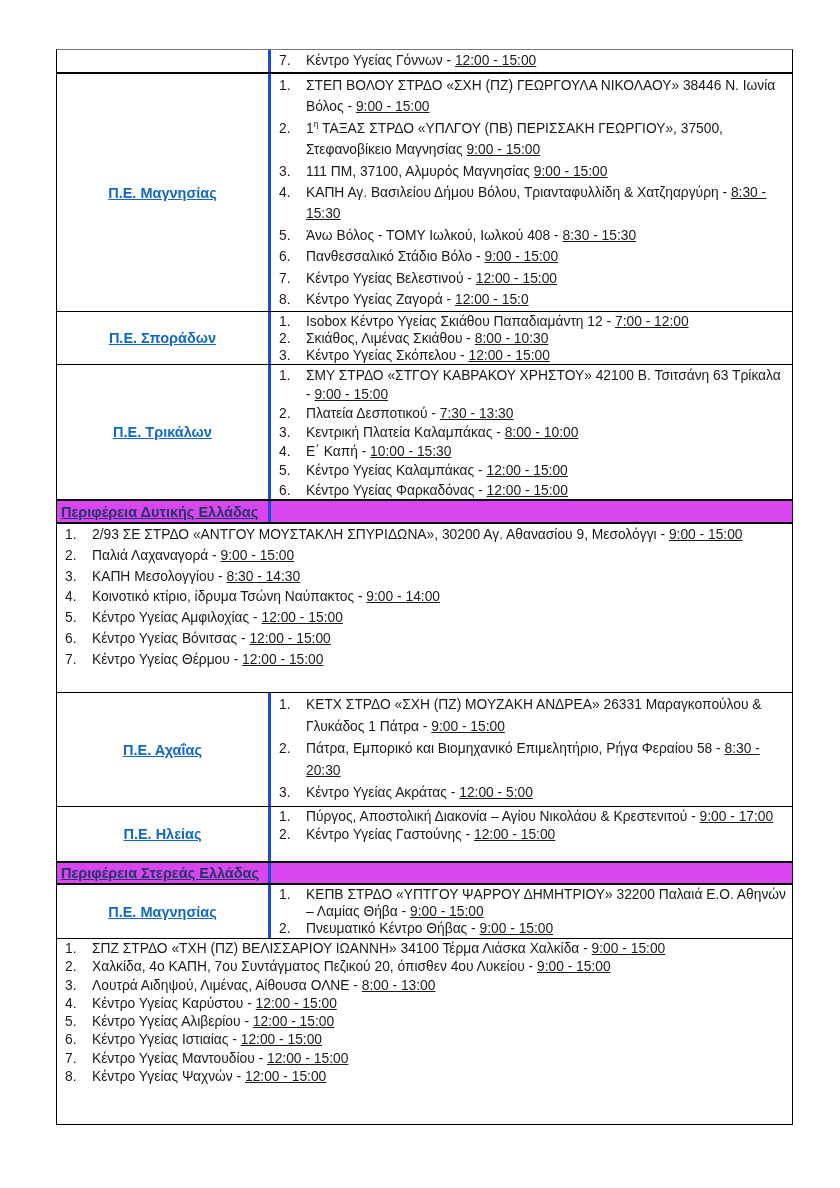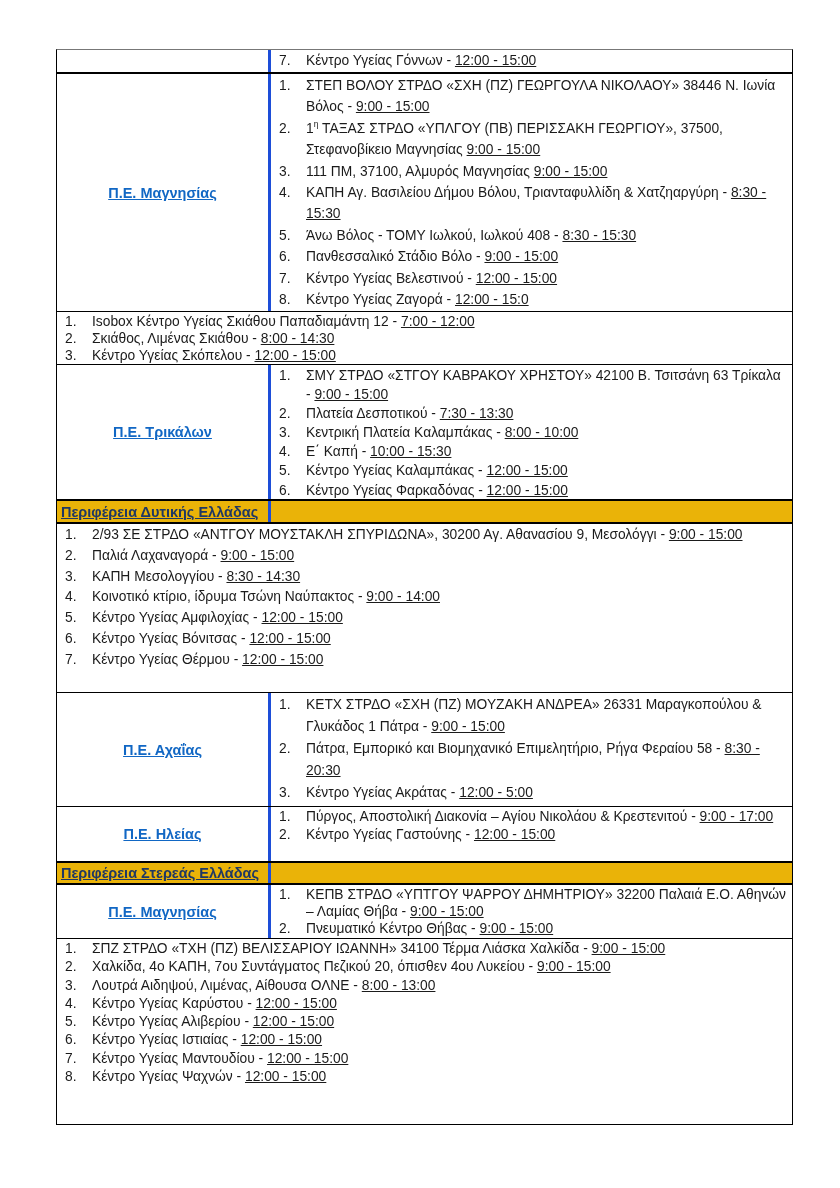--- a/index.html
+++ b/index.html
@@ -23,21 +23,21 @@
     box-sizing:border-box;width:214px;flex:0 0 214px;border-right:3px solid #1d4ed8;
     display:flex;align-items:center;justify-content:center;overflow:hidden;
   }
   .cell-items{
     box-sizing:border-box;flex:1;padding:1px 4px 0 8px;overflow:hidden;
   }
   .region-link{
     color:#1167C4;font-weight:bold;font-size:14.5px;text-decoration:underline;
     cursor:pointer;text-align:center;
   }
-  .trow.section{background:#eab308;}
+  .trow.section{background:#d946ef;}
   .trow.section .cell-label{justify-content:flex-start;}
   .section-title{
     color:#1F3864;font-weight:bold;font-size:14.5px;text-decoration:underline;
     padding-left:4px;white-space:nowrap;
   }
   .item{display:flex;font-size:13.8px;}
   .num{flex:0 0 27px;}
   .itext{flex:1;padding-right:2px;}
   .time{text-decoration:underline;}
   sup{font-size:0.62em;line-height:0;}
@@ -101,28 +101,31 @@
             <span class="num">7.</span>
             <span class="itext"><span>Κέντρο Υγείας Βελεστινού - </span><span class="time">12:00 - 15:00</span></span>
           </div>
           <div class="item">
             <span class="num">8.</span>
             <span class="itext"><span>Κέντρο Υγείας Ζαγορά - </span><span class="time">12:00 - 15:0</span></span>
           </div>
         </div>
       </div>
       <div class="trow row-2">
+        <div class="cell-label">
+          <span class="region-link">Π.Ε. Σποράδων</span>
+        </div>
         <div class="cell-items">
           <div class="item">
             <span class="num">1.</span>
             <span class="itext"><span>Isobox Κέντρο Υγείας Σκιάθου Παπαδιαμάντη 12 - </span><span class="time">7:00 - 12:00</span></span>
           </div>
           <div class="item">
             <span class="num">2.</span>
-            <span class="itext"><span>Σκιάθος, Λιμένας Σκιάθου - </span><span class="time">8:00 - 14:30</span></span>
+            <span class="itext"><span>Σκιάθος, Λιμένας Σκιάθου - </span><span class="time">8:00 - 10:30</span></span>
           </div>
           <div class="item">
             <span class="num">3.</span>
             <span class="itext"><span>Κέντρο Υγείας Σκόπελου - </span><span class="time">12:00 - 15:00</span></span>
           </div>
         </div>
       </div>
       <div class="trow row-3 bb2">
         <div class="cell-label">
           <span class="region-link">Π.Ε. Τρικάλων</span>

